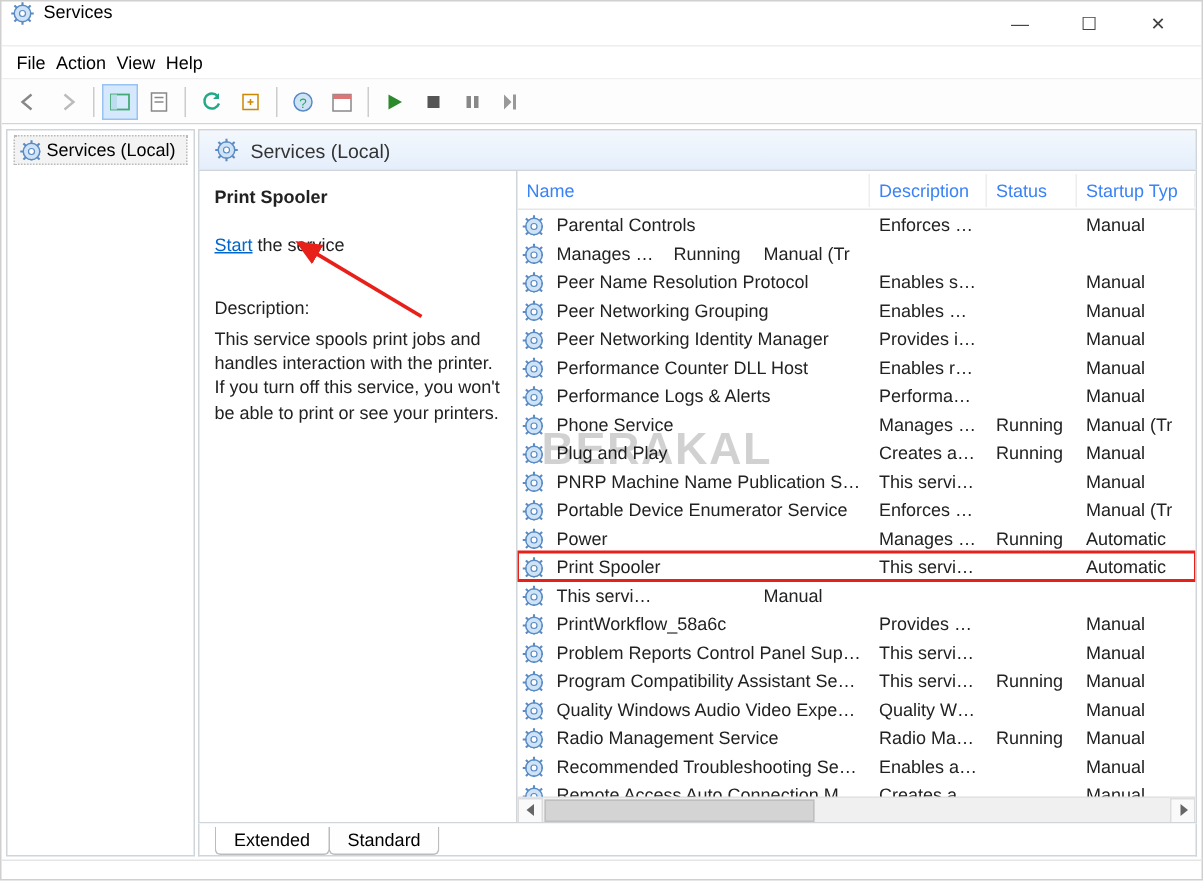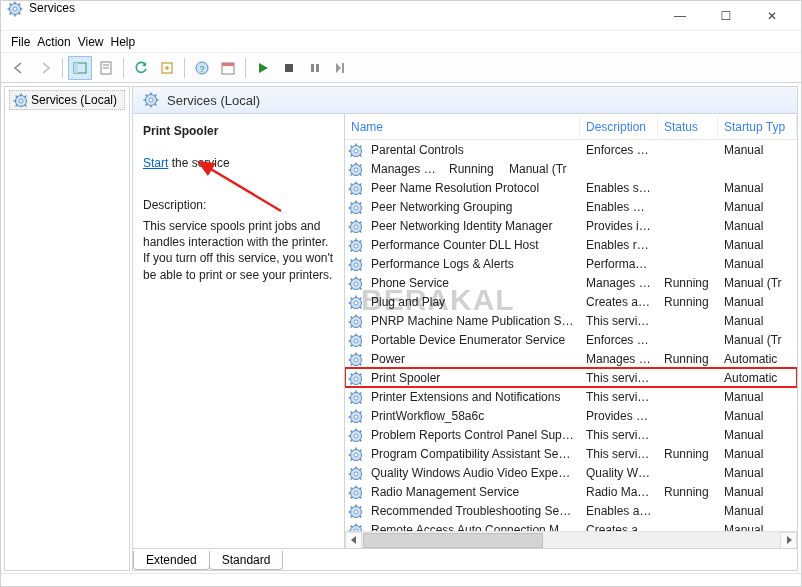--- a/index.html
+++ b/index.html
@@ -181,20 +181,21 @@
   .hscroll .sbtn { width:17px; height:17px; display:flex;align-items:center;justify-content:center;border:1px solid #ddd; background:#fafafa;}
   .hscroll .track { flex:1; height:17px; background:#f0f0f0; position:relative;}
   .hscroll .thumb { position:absolute; left:0; top:0; height:15px; width:180px; margin:1px; background:#d4d4d4; border:1px solid #bfbfbf;}
   
   .tabs-row {
     display:flex;
     border:1px solid var(--border-gray);
     border-top:none;
     height:22px;
     align-items:flex-end;
+    padding-left:10px;
     background:#fff;
   }
   .tab {
     border:1px solid #bcbcbc;
     border-top:none;
     border-radius:0 0 4px 4px;
     padding:2px 12px;
     margin-right:-1px;
     font-size:12px;
     background:#fefefe;
@@ -533,21 +534,20 @@
               <span class="cell c-desc">This service ...</span>
               <span class="cell c-stat"></span>
               <span class="cell c-start">Automatic</span>
             </div>
             <div class="row">
               <span class="c-icon gear-small">
                 <svg width="14" height="14">
                   <use href="#gear"></use>
                 </svg>
               </span>
-              <span class="cell c-name">Printer Extensions and Notifications</span>
               <span class="cell c-desc">This service ...</span>
               <span class="cell c-stat"></span>
               <span class="cell c-start">Manual</span>
             </div>
             <div class="row">
               <span class="c-icon gear-small">
                 <svg width="14" height="14">
                   <use href="#gear"></use>
                 </svg>
               </span>

